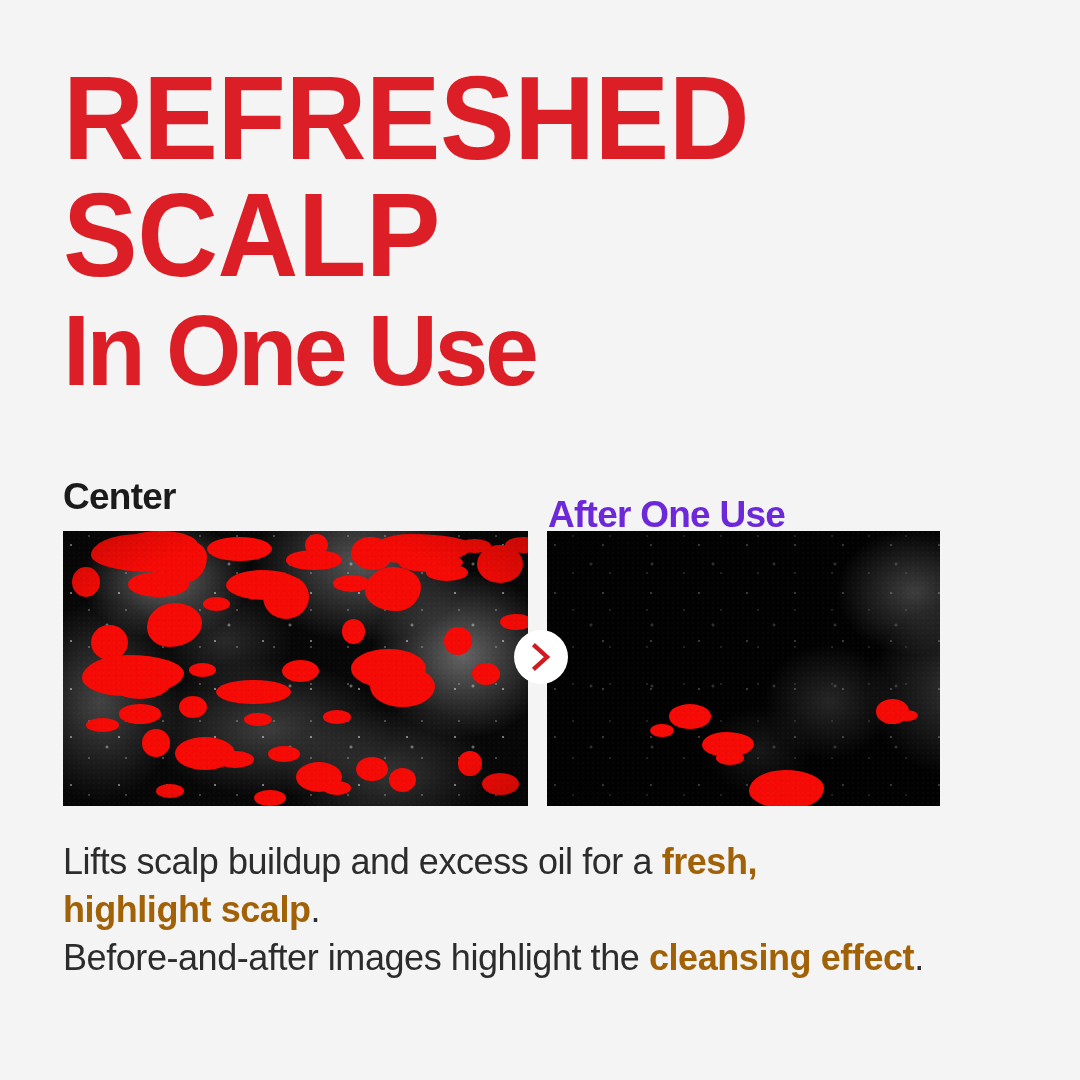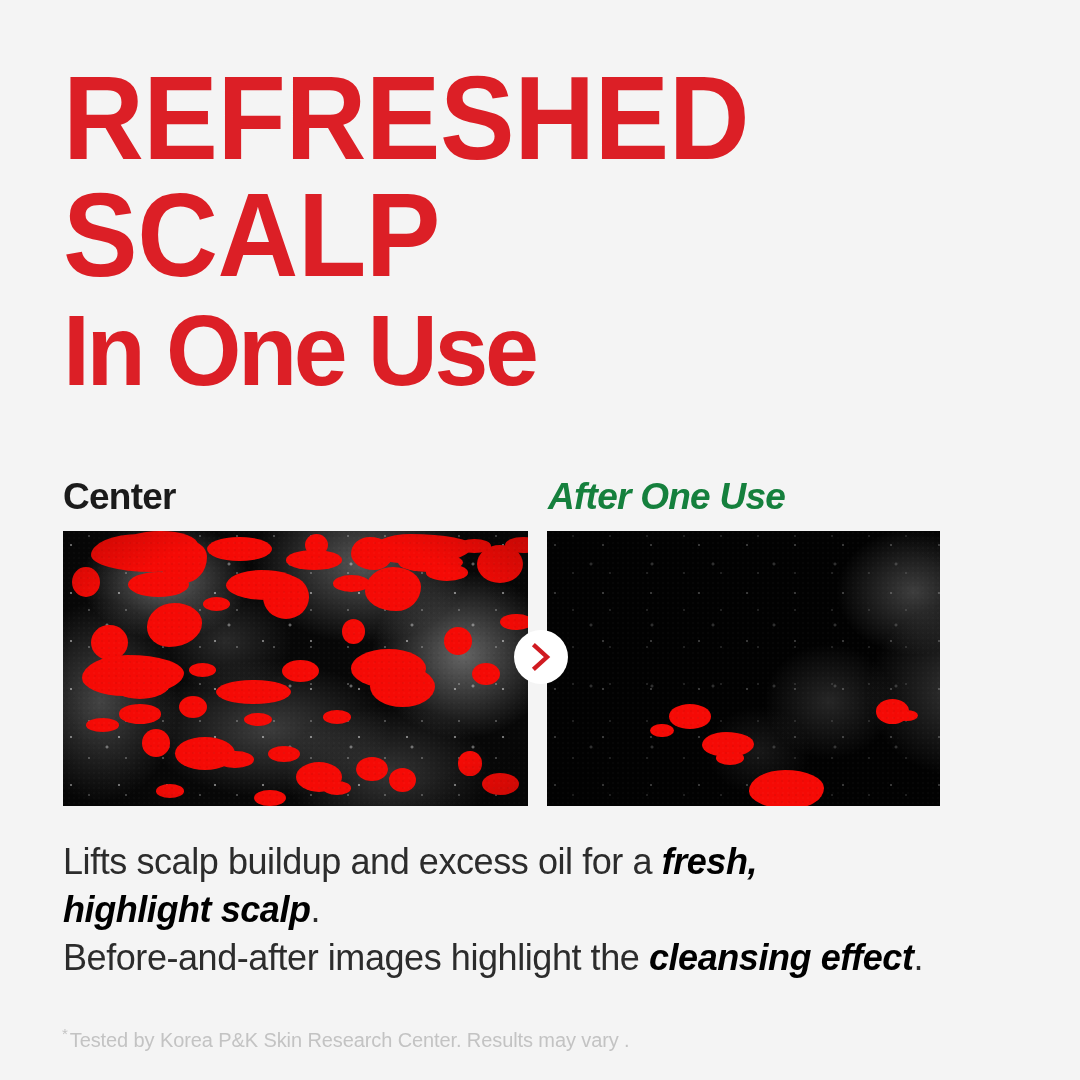--- a/index.html
+++ b/index.html
@@ -46,21 +46,21 @@
 
   
   .label{
     position:absolute;
     font-size:37px;
     font-weight:700;
     letter-spacing:-0.02em;
     line-height:1;
   }
   .label-before{left:63px;top:478px;color:#1B1B1B;}
-  .label-after{left:548px;top:478px;color:#15803d;font-style:italic;}
+  .label-after{left:548px;top:496px;color:#6d28d9;}
 
   
   .panel{
     position:absolute;
     top:531px;height:275px;
     background:#050505;
     overflow:hidden;
   }
   .panel-before{left:63px;width:465px;}
   .panel-after{left:547px;width:470px;}
@@ -126,21 +126,21 @@
   }
   .chev-btn svg{display:block;}
 
   
   .body-copy{
     position:absolute;left:63px;top:838px;width:960px;
     font-size:36px;line-height:1.33;
     color:#2C2C2C;
     letter-spacing:-0.012em;
   }
-  .body-copy b{font-weight:700;color:#000000;font-style:italic;}
+  .body-copy b{font-weight:700;color:#a16207;}
 
   
   .footnote{
     position:absolute;left:62px;top:1025px;
     font-size:20px;color:#C3C3C3;
     letter-spacing:-0.005em;
   }
   .footnote .ast{vertical-align:super;font-size:15px;margin-right:2px;}
 </style>
 </head>
@@ -245,17 +245,14 @@
       </svg>
     </span>
   </div>
 
   <div class="body-copy">
     <div><span>Lifts scalp buildup and excess oil for a </span><b>fresh,</b></div>
     <div><b>highlight scalp</b><span>.</span></div>
     <div><span>Before-and-after images highlight the </span><b>cleansing effect</b><span>.</span></div>
   </div>
 
-  <div class="footnote">
-    <span class="ast">*</span><span>Tested by Korea P&amp;K Skin Research Center. Results may vary .</span>
-  </div>
 
 </div>
 
 </body></html>

